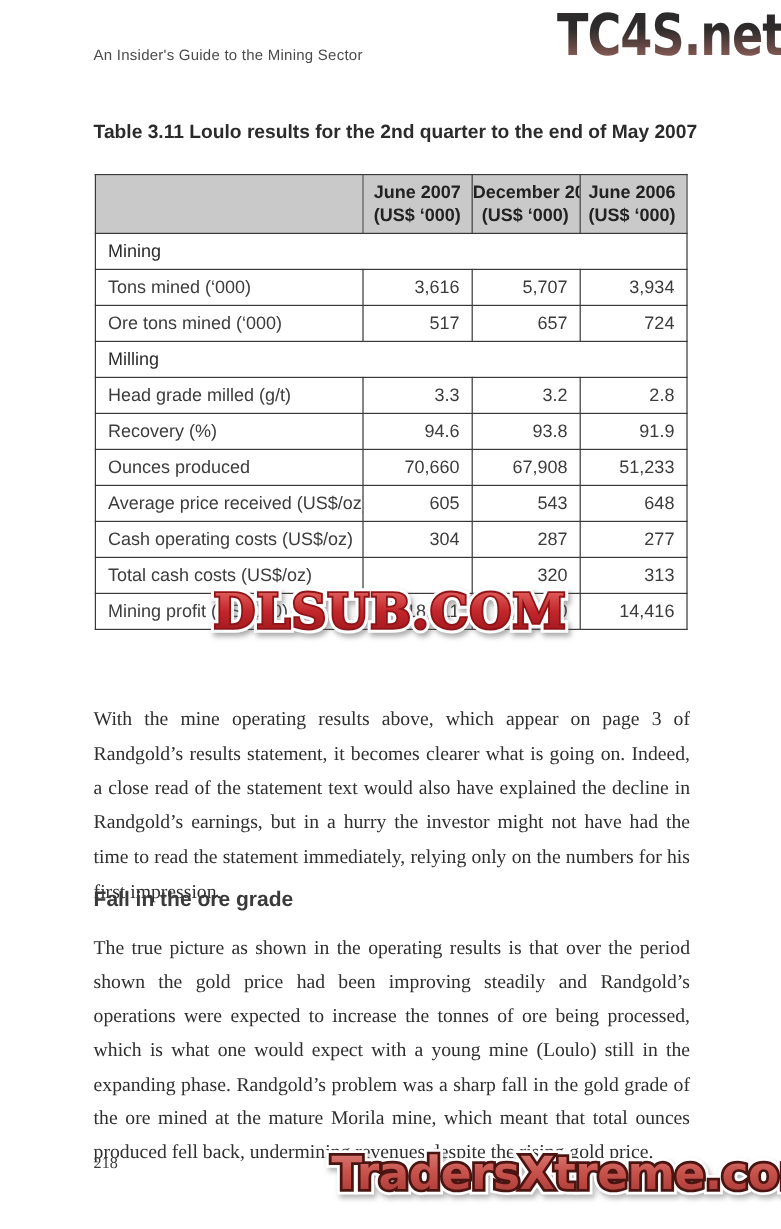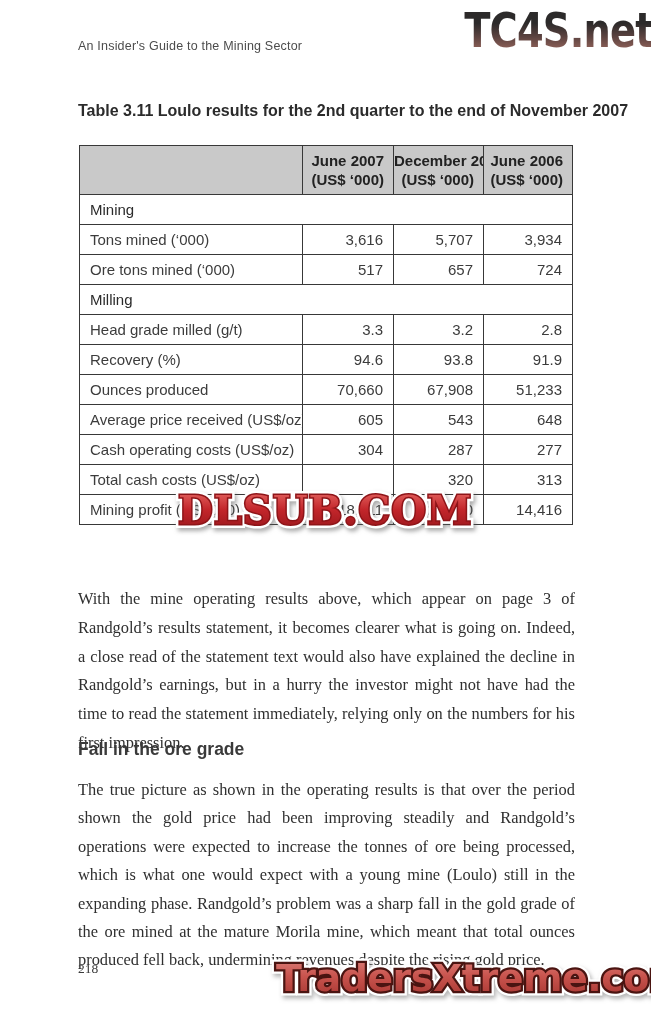--- a/index.html
+++ b/index.html
@@ -66,21 +66,21 @@
 </style>
 </head>
 <body>
 
 <div class="abs" id="running-header">An Insider's Guide to the Mining Sector</div>
 
 <div class="abs" id="wm-top">
   <span class="tc4s">TC4S.net</span>
 </div>
 
-<div class="abs" id="table-title">Table 3.11 Loulo results for the 2nd quarter to the end of November 2007</div>
+<div class="abs" id="table-title">Table 3.11 Loulo results for the 2nd quarter to the end of May 2007</div>
 
 <div class="abs" id="results-table">
   <table>
     <colgroup>
         <col class="c-label">
         <col class="c1">
         <col class="c2">
         <col class="c3">
       </colgroup>
     <thead>

